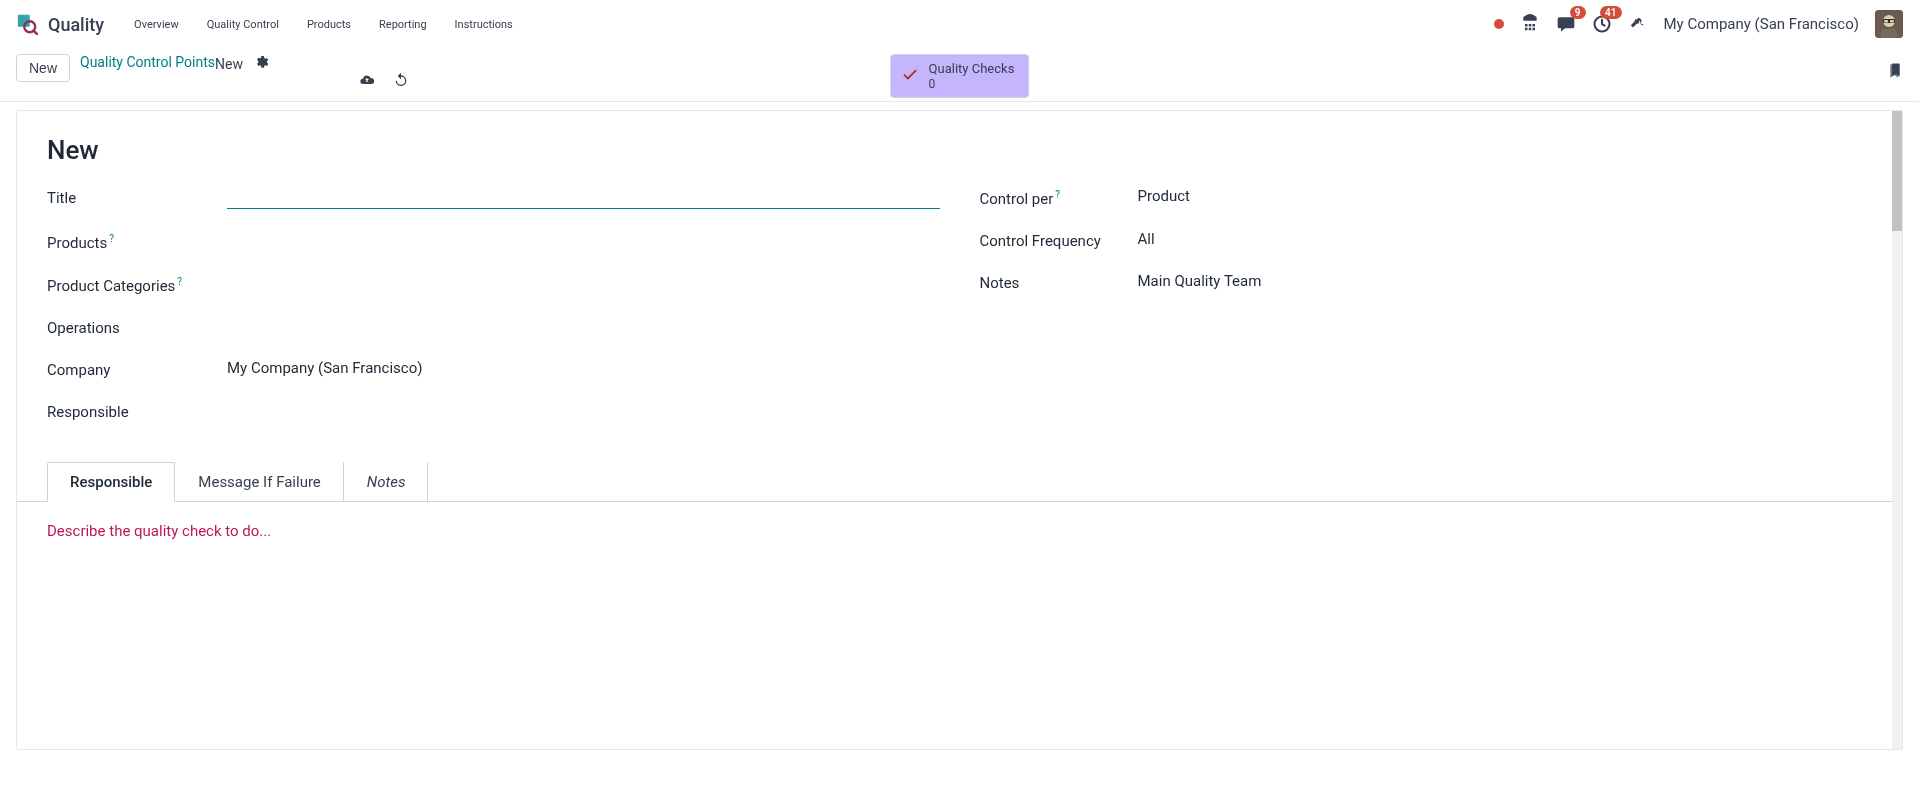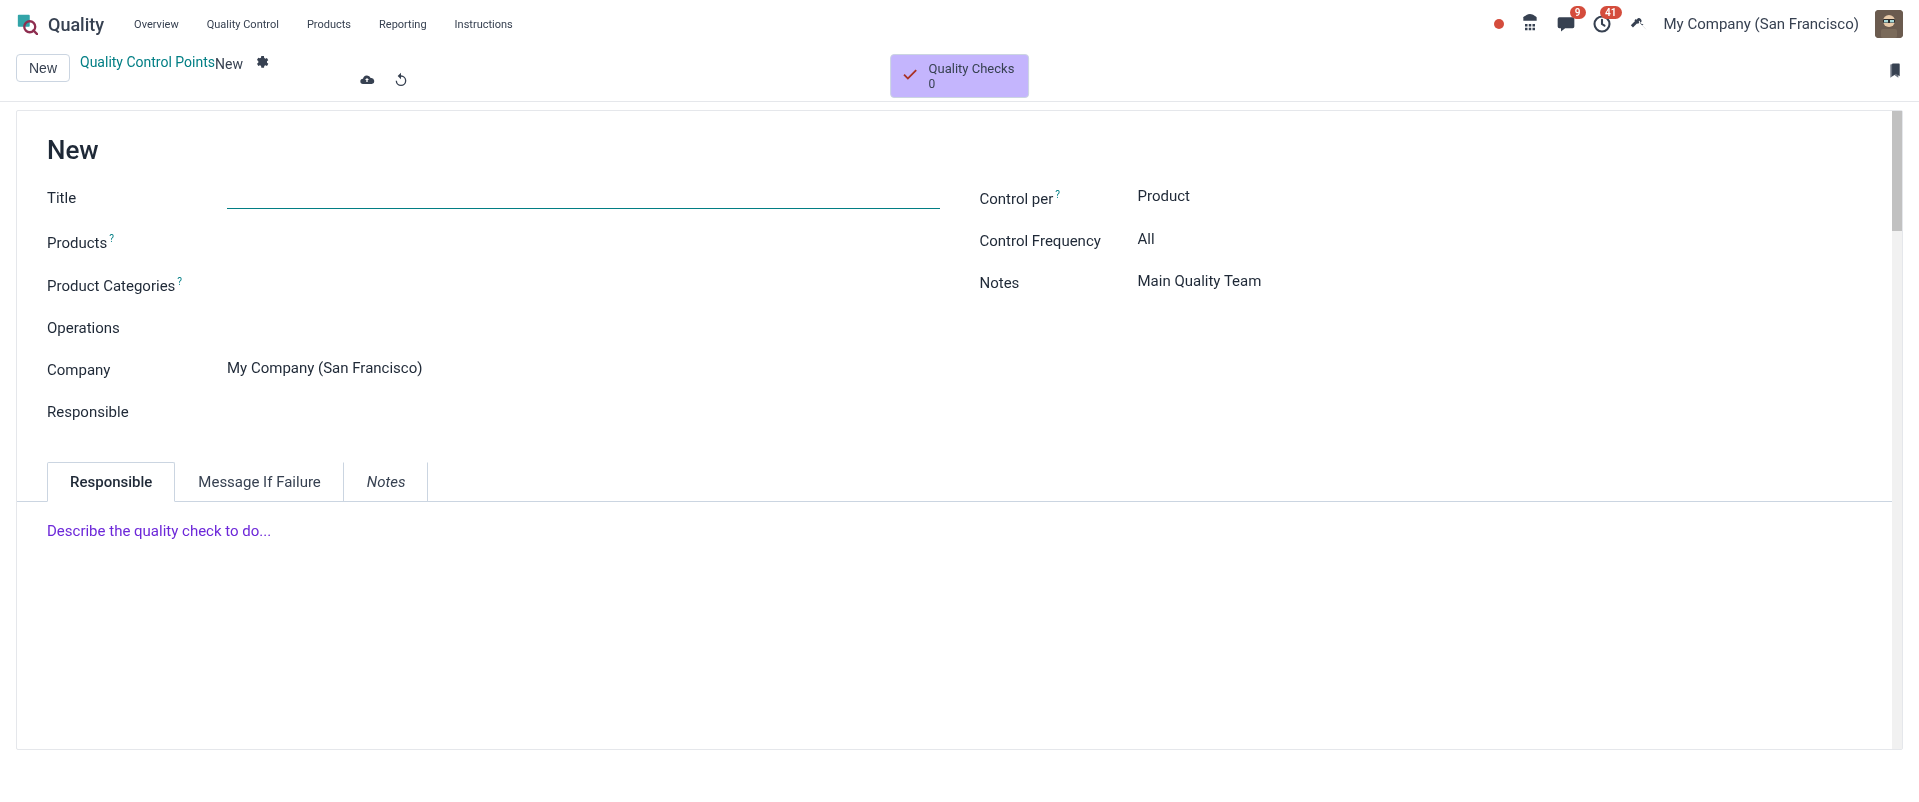--- a/index.html
+++ b/index.html
@@ -59,21 +59,21 @@
 
 .tabs { display: flex; border-bottom: 1px solid #cbd5e1; margin-top: 18px; margin-left: -30px; margin-right: -30px; padding-left: 30px; }
 .tab { padding: 10px 22px; font-size: 15px; color: #374151; cursor: pointer; border: 1px solid transparent; border-bottom: none; position: relative; top: 1px; }
 .tab.active { border: 1px solid #cbd5e1; border-bottom: 1px solid #fff; background: #fff; border-radius: 2px 2px 0 0; color: #1f2937; font-weight: 500; }
 .tab:not(.active) { border-right: 1px solid #cbd5e1; }
 .tab:last-child { border-right: 1px solid #cbd5e1; font-style: italic; }
 .tab:not(.active):not(:last-child) { }
 .tabs .tab + .tab { }
 
 .tab-pane { padding: 20px 0; margin-left: 0; }
-.tab-placeholder { color: #6d28d9; font-size: 15px; }
+.tab-placeholder { color: #be185d; font-size: 15px; }
 </style>
 </head>
 <body>
 
 <div class="navbar">
   <div class="nav-left">
     <div class="app-icon">
       <svg viewBox="0 0 24 24">
           <rect x="2" y="2" width="13" height="13" rx="1" fill="#32a4a8"></rect>
           <circle cx="15" cy="15" r="6" fill="none" stroke="#8e2e50" stroke-width="2.5"></circle>

